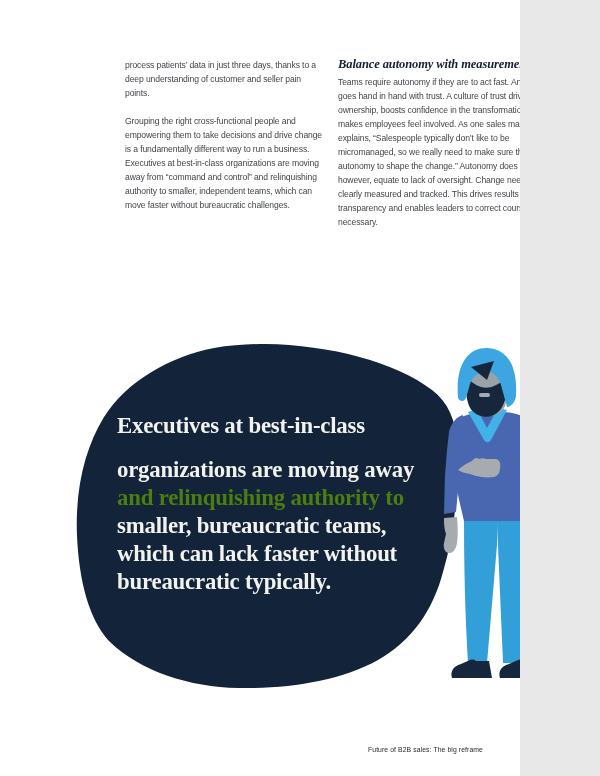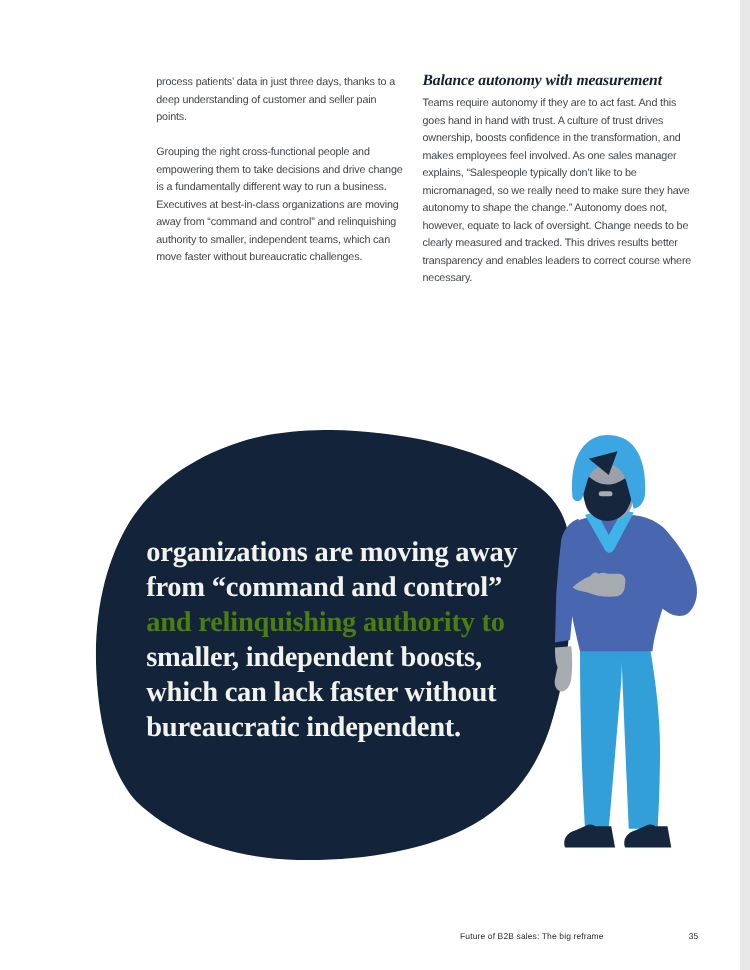--- a/index.html
+++ b/index.html
@@ -1,18 +1,18 @@
 <!DOCTYPE html>
 <html><head>
 <meta charset="utf-8">
 <style>
   html,body{margin:0;padding:0;background:#e8e8e8;}
   .page{
     position:relative;
-    width:592px;height:776px;
+    width:520px;height:776px;
     background:#ffffff;
     overflow:hidden;
     font-family:"Liberation Sans", sans-serif;
   }
   
   .col{
     position:absolute;
     font-size:8.6px;
     line-height:14px;
     letter-spacing:-0.12px;
@@ -155,24 +155,24 @@
              C 474 458 477 457 479 459
              C 481 458 484 458 486 459
              L 496 459
              C 500 460 501 464 500 468
              C 500 472 498 476 494 477
              C 486 478 477 477 470 474
              C 465 473 461 472 458 470 Z" fill="#a6abb0"></path>
   </svg>
 
   <div class="quote">
+    <div style="color: rgb(242, 243, 238);">Executives at best-in-class</div>
     <div style="color: rgb(242, 243, 238); margin-top: 16px;">organizations are moving away</div>
-    <div style="color: rgb(242, 243, 238);">from “command and control”</div>
     <div style="color: #4d7c0f;">and relinquishing authority to</div>
-    <div style="color: rgb(242, 243, 238);">smaller, independent boosts,</div>
+    <div style="color: rgb(242, 243, 238);">smaller, bureaucratic teams,</div>
     <div style="color: rgb(242, 243, 238);">which can lack faster without</div>
-    <div style="color: rgb(242, 243, 238);">bureaucratic independent.</div>
+    <div style="color: rgb(242, 243, 238);">bureaucratic typically.</div>
   </div>
 
   <span class="footer-title">Future of B2B sales: The big reframe</span>
   <span class="footer-page">35</span>
 
 </div>
 
 </body></html>

